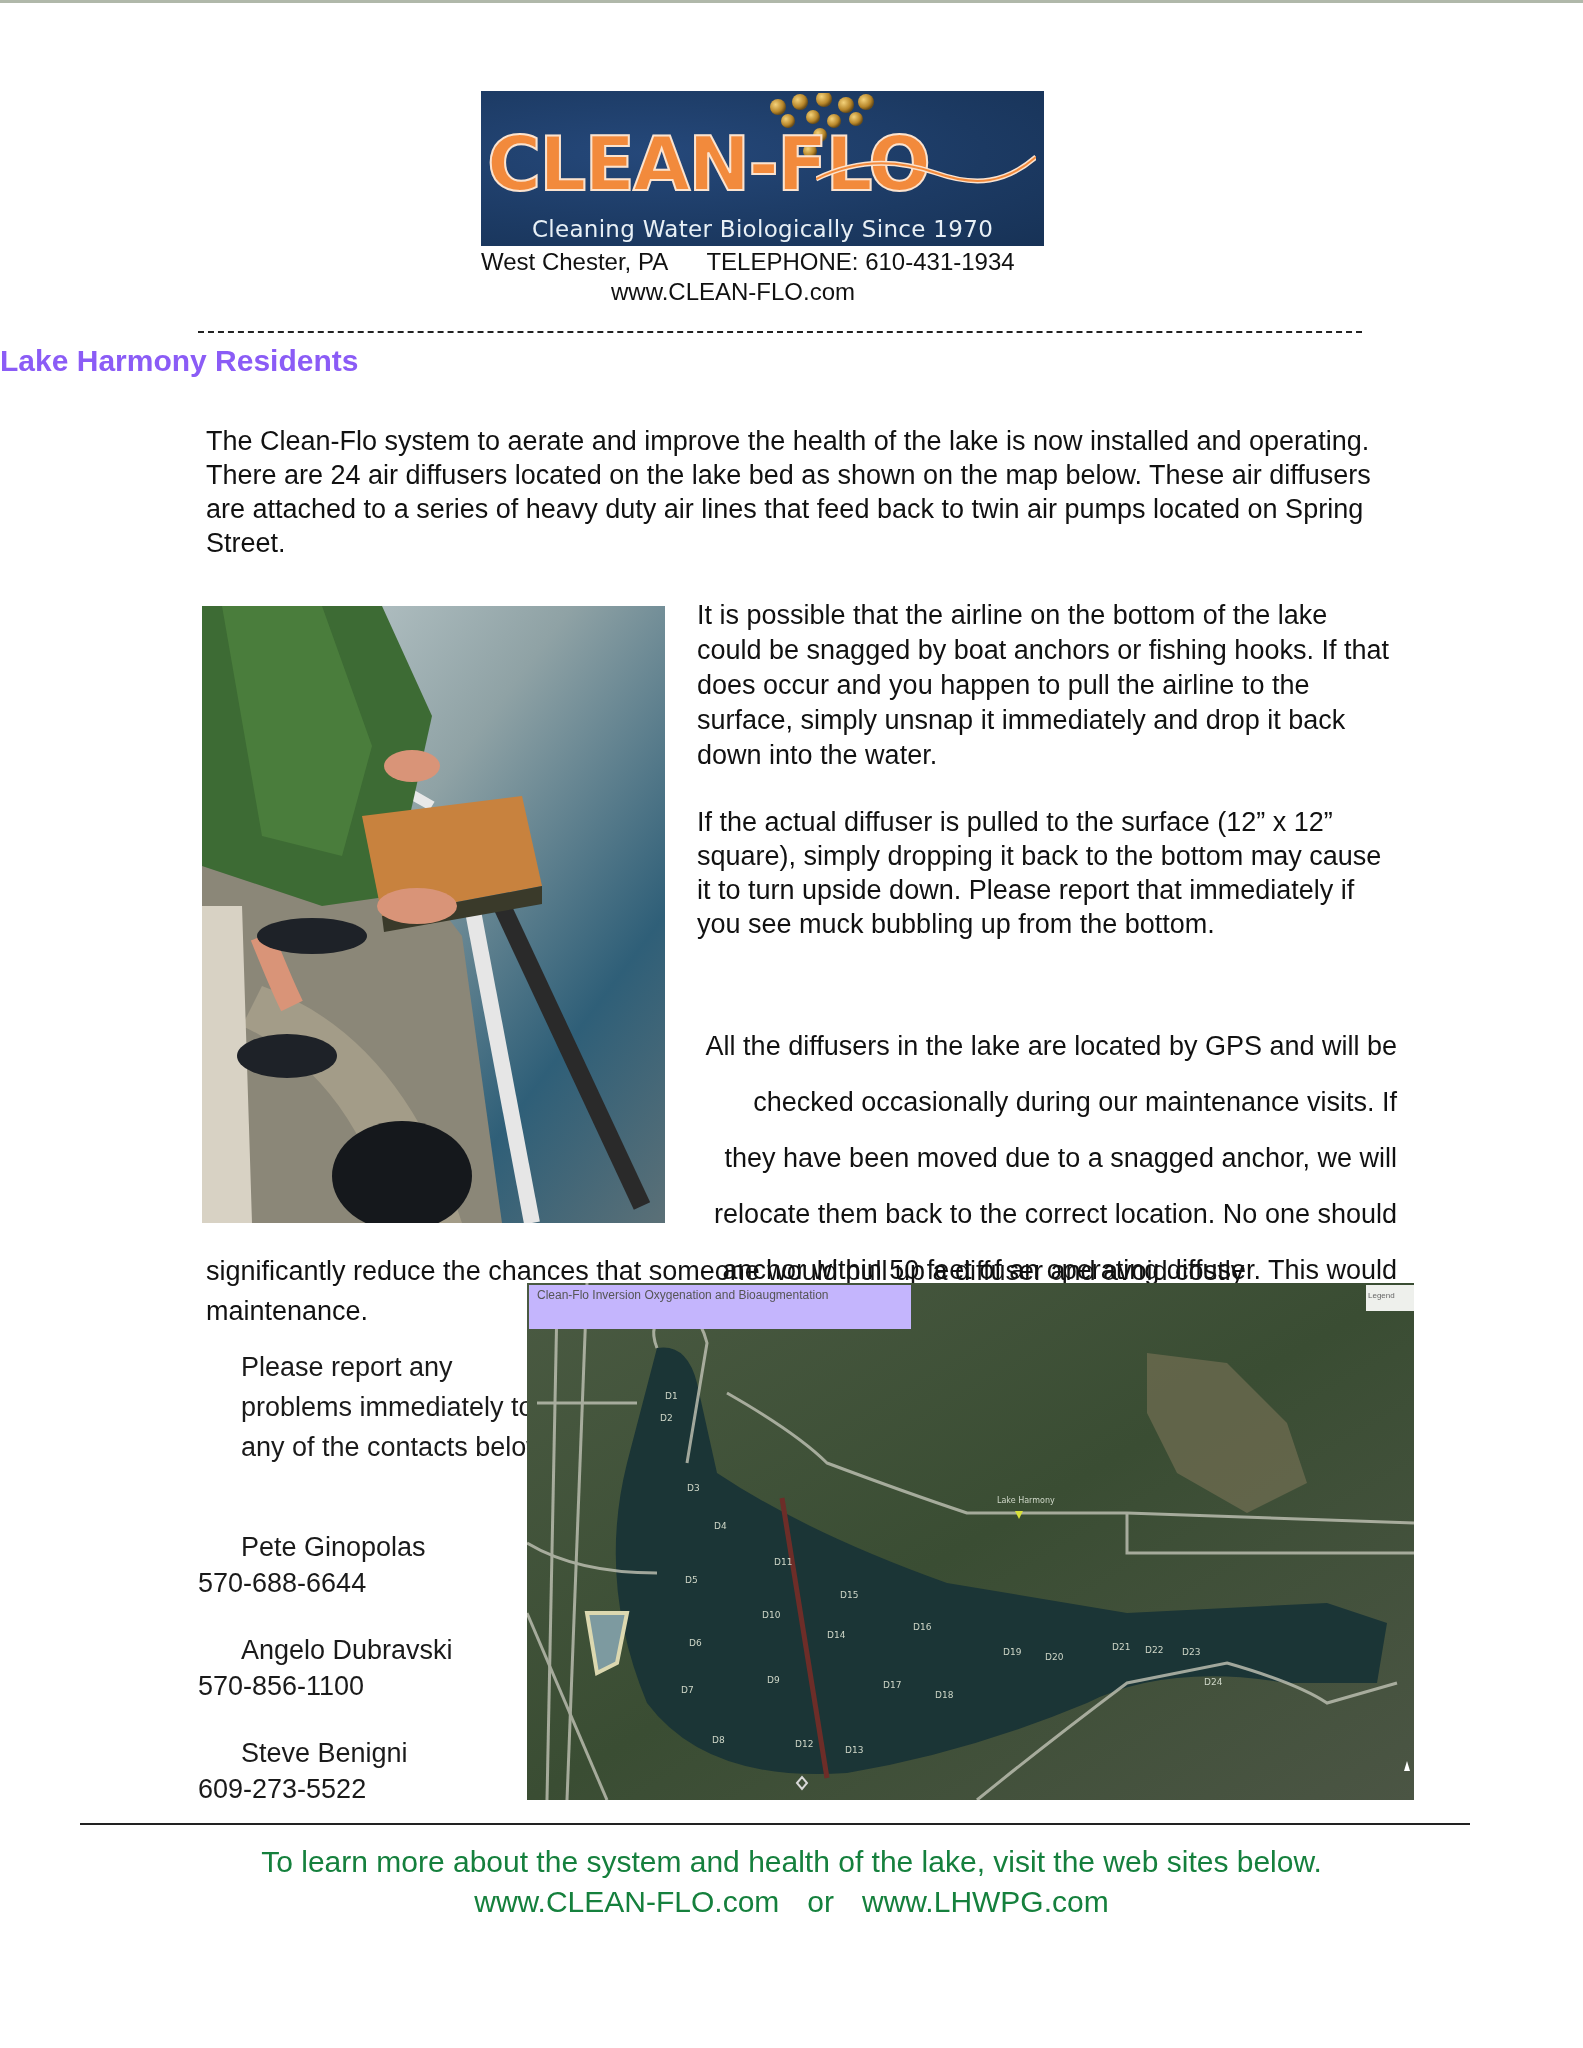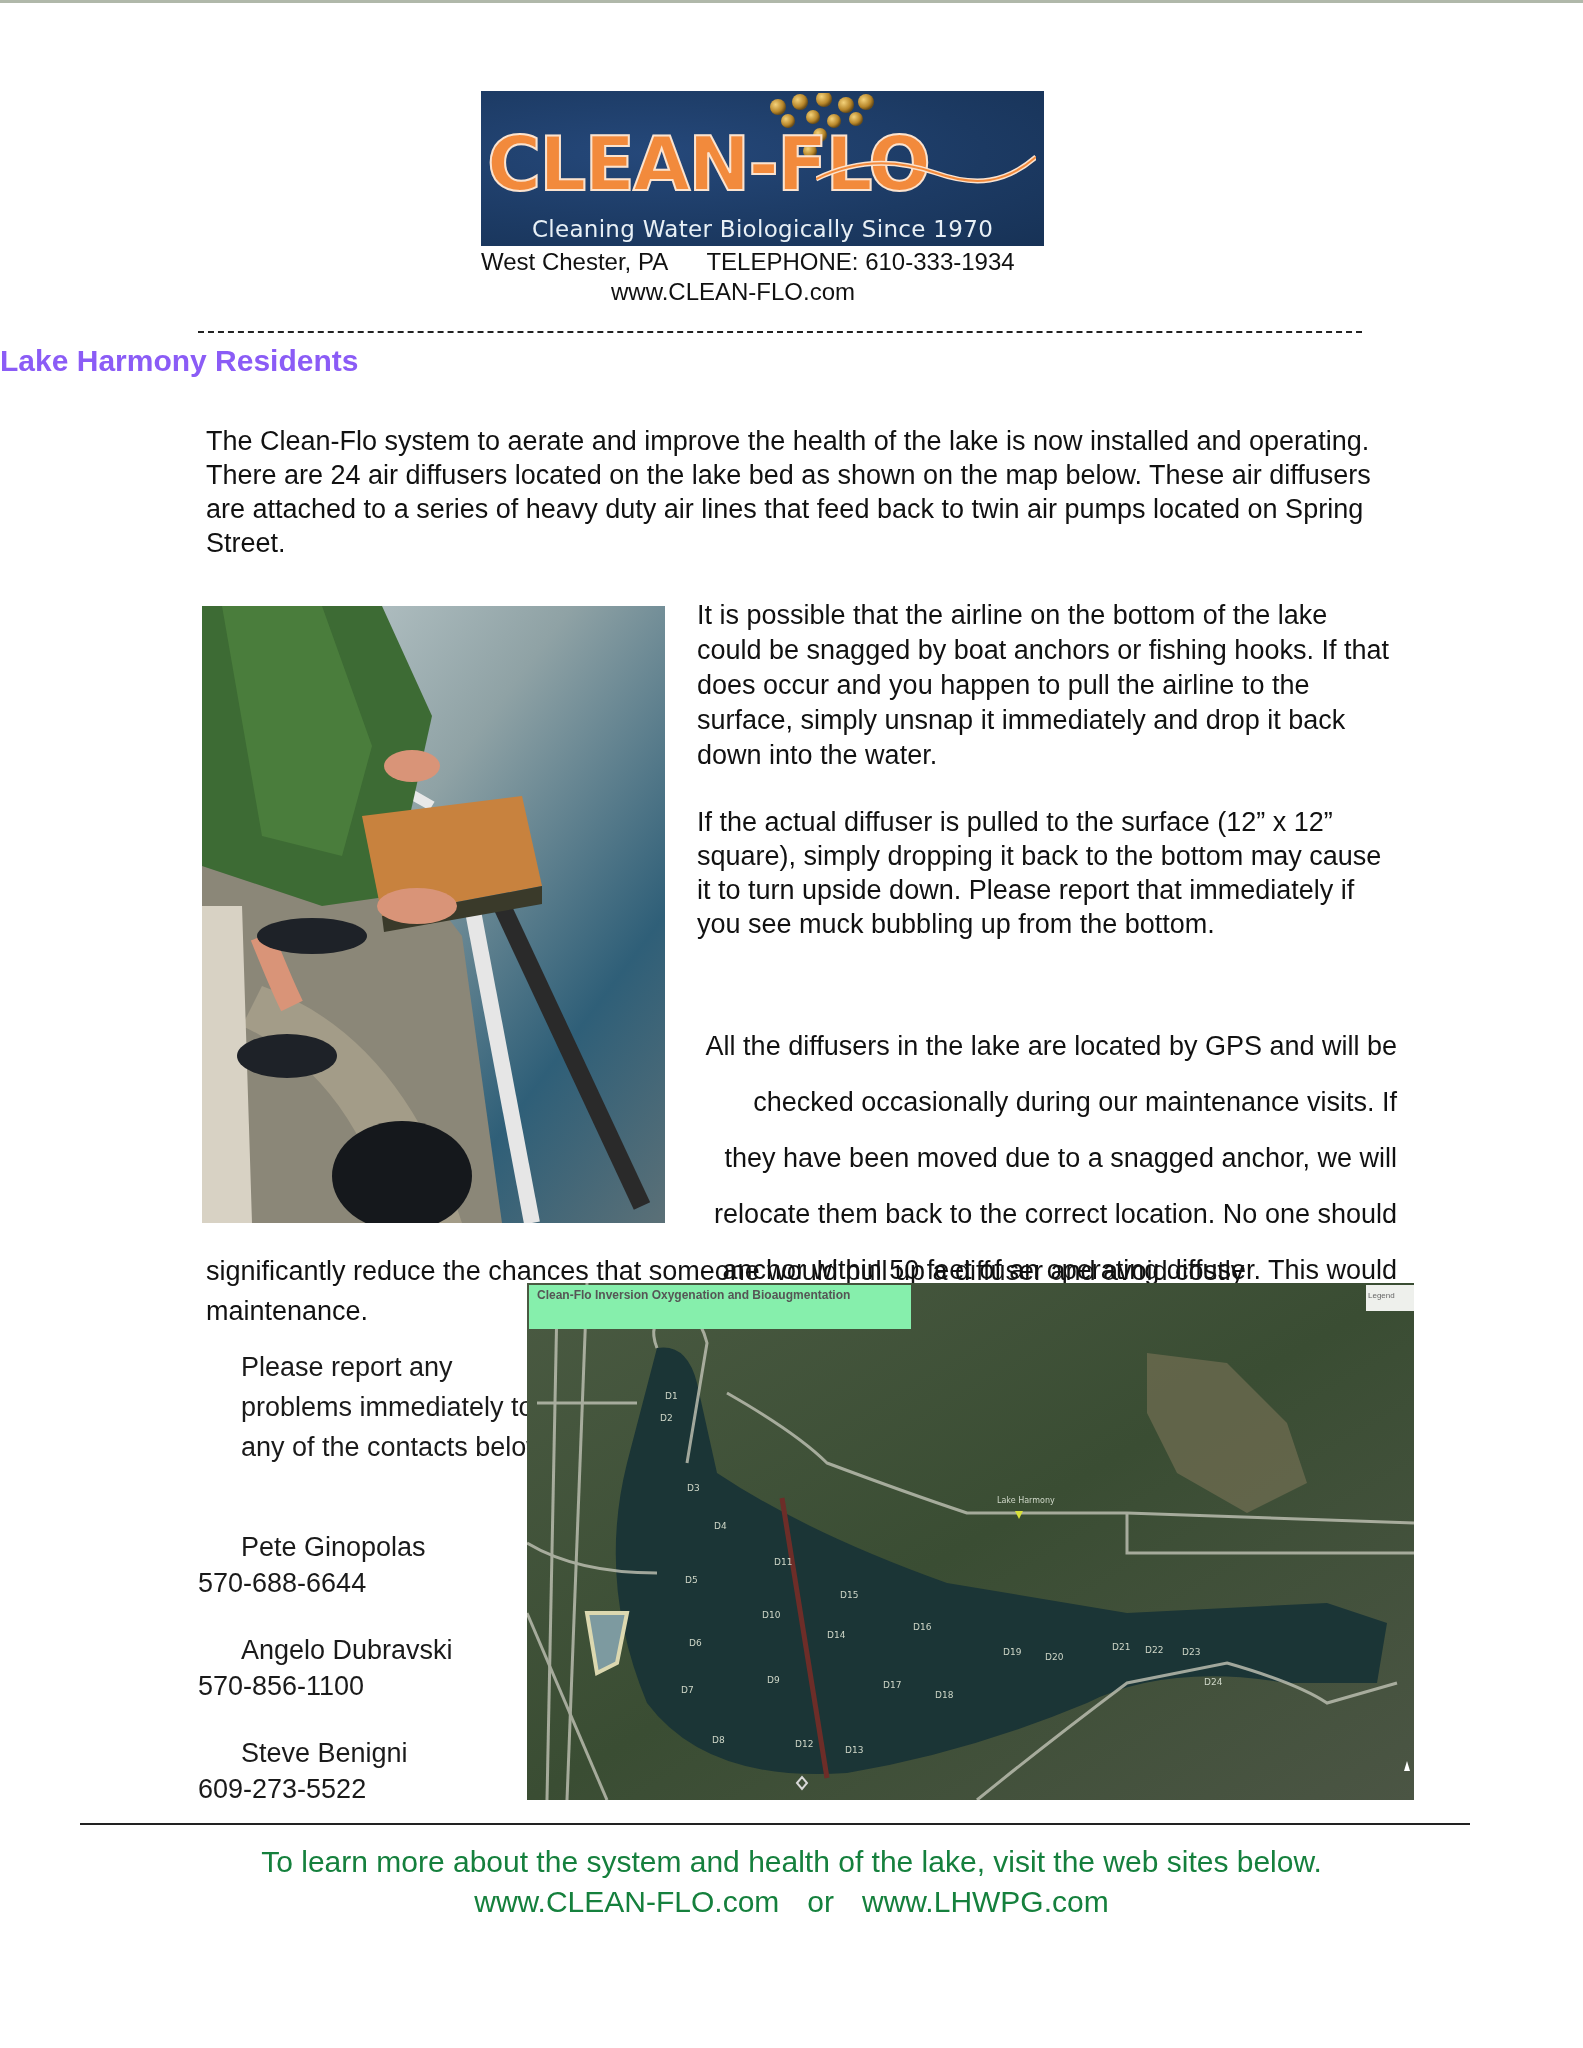--- a/index.html
+++ b/index.html
@@ -36,22 +36,22 @@
   .photo { position:absolute; left:202px; top:606px; width:463px; height:617px; overflow:hidden; background:#6f7b74; }
 
   
   .report { position:absolute; left:198px; top:1347px; width:310px; font-size:27px; line-height:40px;margin-left:43px; }
   .contact { position:absolute; left:198px; font-size:27px; line-height:36px; }
   .contact .name { display:block;margin-left:43px; }
   .c1 { top:1529px; } .c2 { top:1632px; } .c3 { top:1735px; }
 
   
   .map { position:absolute; left:527px; top:1283px; width:887px; height:517px; overflow:hidden; background:#3f4f3a; }
-  .map-title { position:absolute; left:2px; top:2px; width:382px; height:44px; background:#86efac;
-               font-size:12px; color:#555; line-height:20px; padding-left:8px; box-sizing:border-box;font-weight:bold; }
+  .map-title { position:absolute; left:2px; top:2px; width:382px; height:44px; background:#c4b5fd;
+               font-size:12px; color:#555; line-height:20px; padding-left:8px; box-sizing:border-box; }
   .map-legend { position:absolute; right:0; top:2px; width:48px; height:26px; background:#eef0ec; font-size:8px; color:#666; padding:6px 2px; box-sizing:border-box; }
 
   .solid-rule { position:absolute; left:80px; top:1823px; width:1390px; height:0; border-top:2px solid #222; }
   .footer { position:absolute; left:0; width:1583px; text-align:center; font-size:30px; color:#15803d; }
   .f1 { top:1845px; } .f2 { top:1885px; }
   .f2 .sep { padding:0 28px; }
 </style>
 </head>
 <body>
 
@@ -80,21 +80,21 @@
   </svg>
   <div class="logo-word">CLEAN-FLO</div>
   <svg class="logo-wave" viewBox="0 0 220 40">
     <path d="M0 30 C40 10, 80 10, 120 24 S190 34, 220 8" stroke="#fbe3cf" stroke-width="5" fill="none"></path>
     <path d="M0 30 C40 10, 80 10, 120 24 S190 34, 220 8" stroke="#f28a3c" stroke-width="2" fill="none"></path>
   </svg>
   <div class="logo-tag">Cleaning Water Biologically Since 1970</div>
 </div>
 
 <div class="addr">
-  <div class="row1"><span>West Chester, PA</span>      <span>TELEPHONE:</span> <span>610-333-1934</span></div>
+  <div class="row1"><span>West Chester, PA</span>      <span>TELEPHONE:</span> <span>610-431-1934</span></div>
   <div class="row2"><span>www.CLEAN-FLO.com</span></div>
 </div>
 
 <div class="dash-rule"></div>
 
 <div class="title">Lake Harmony Residents</div>
 
 <p class="para p-intro">The Clean-Flo system to aerate and improve the health of the lake is now installed and operating. There are 24 air diffusers located on the lake bed as shown on the map below. These air diffusers are attached to a series of heavy duty air lines that feed back to twin air pumps located on Spring Street.</p>
 
 <div class="photo">

